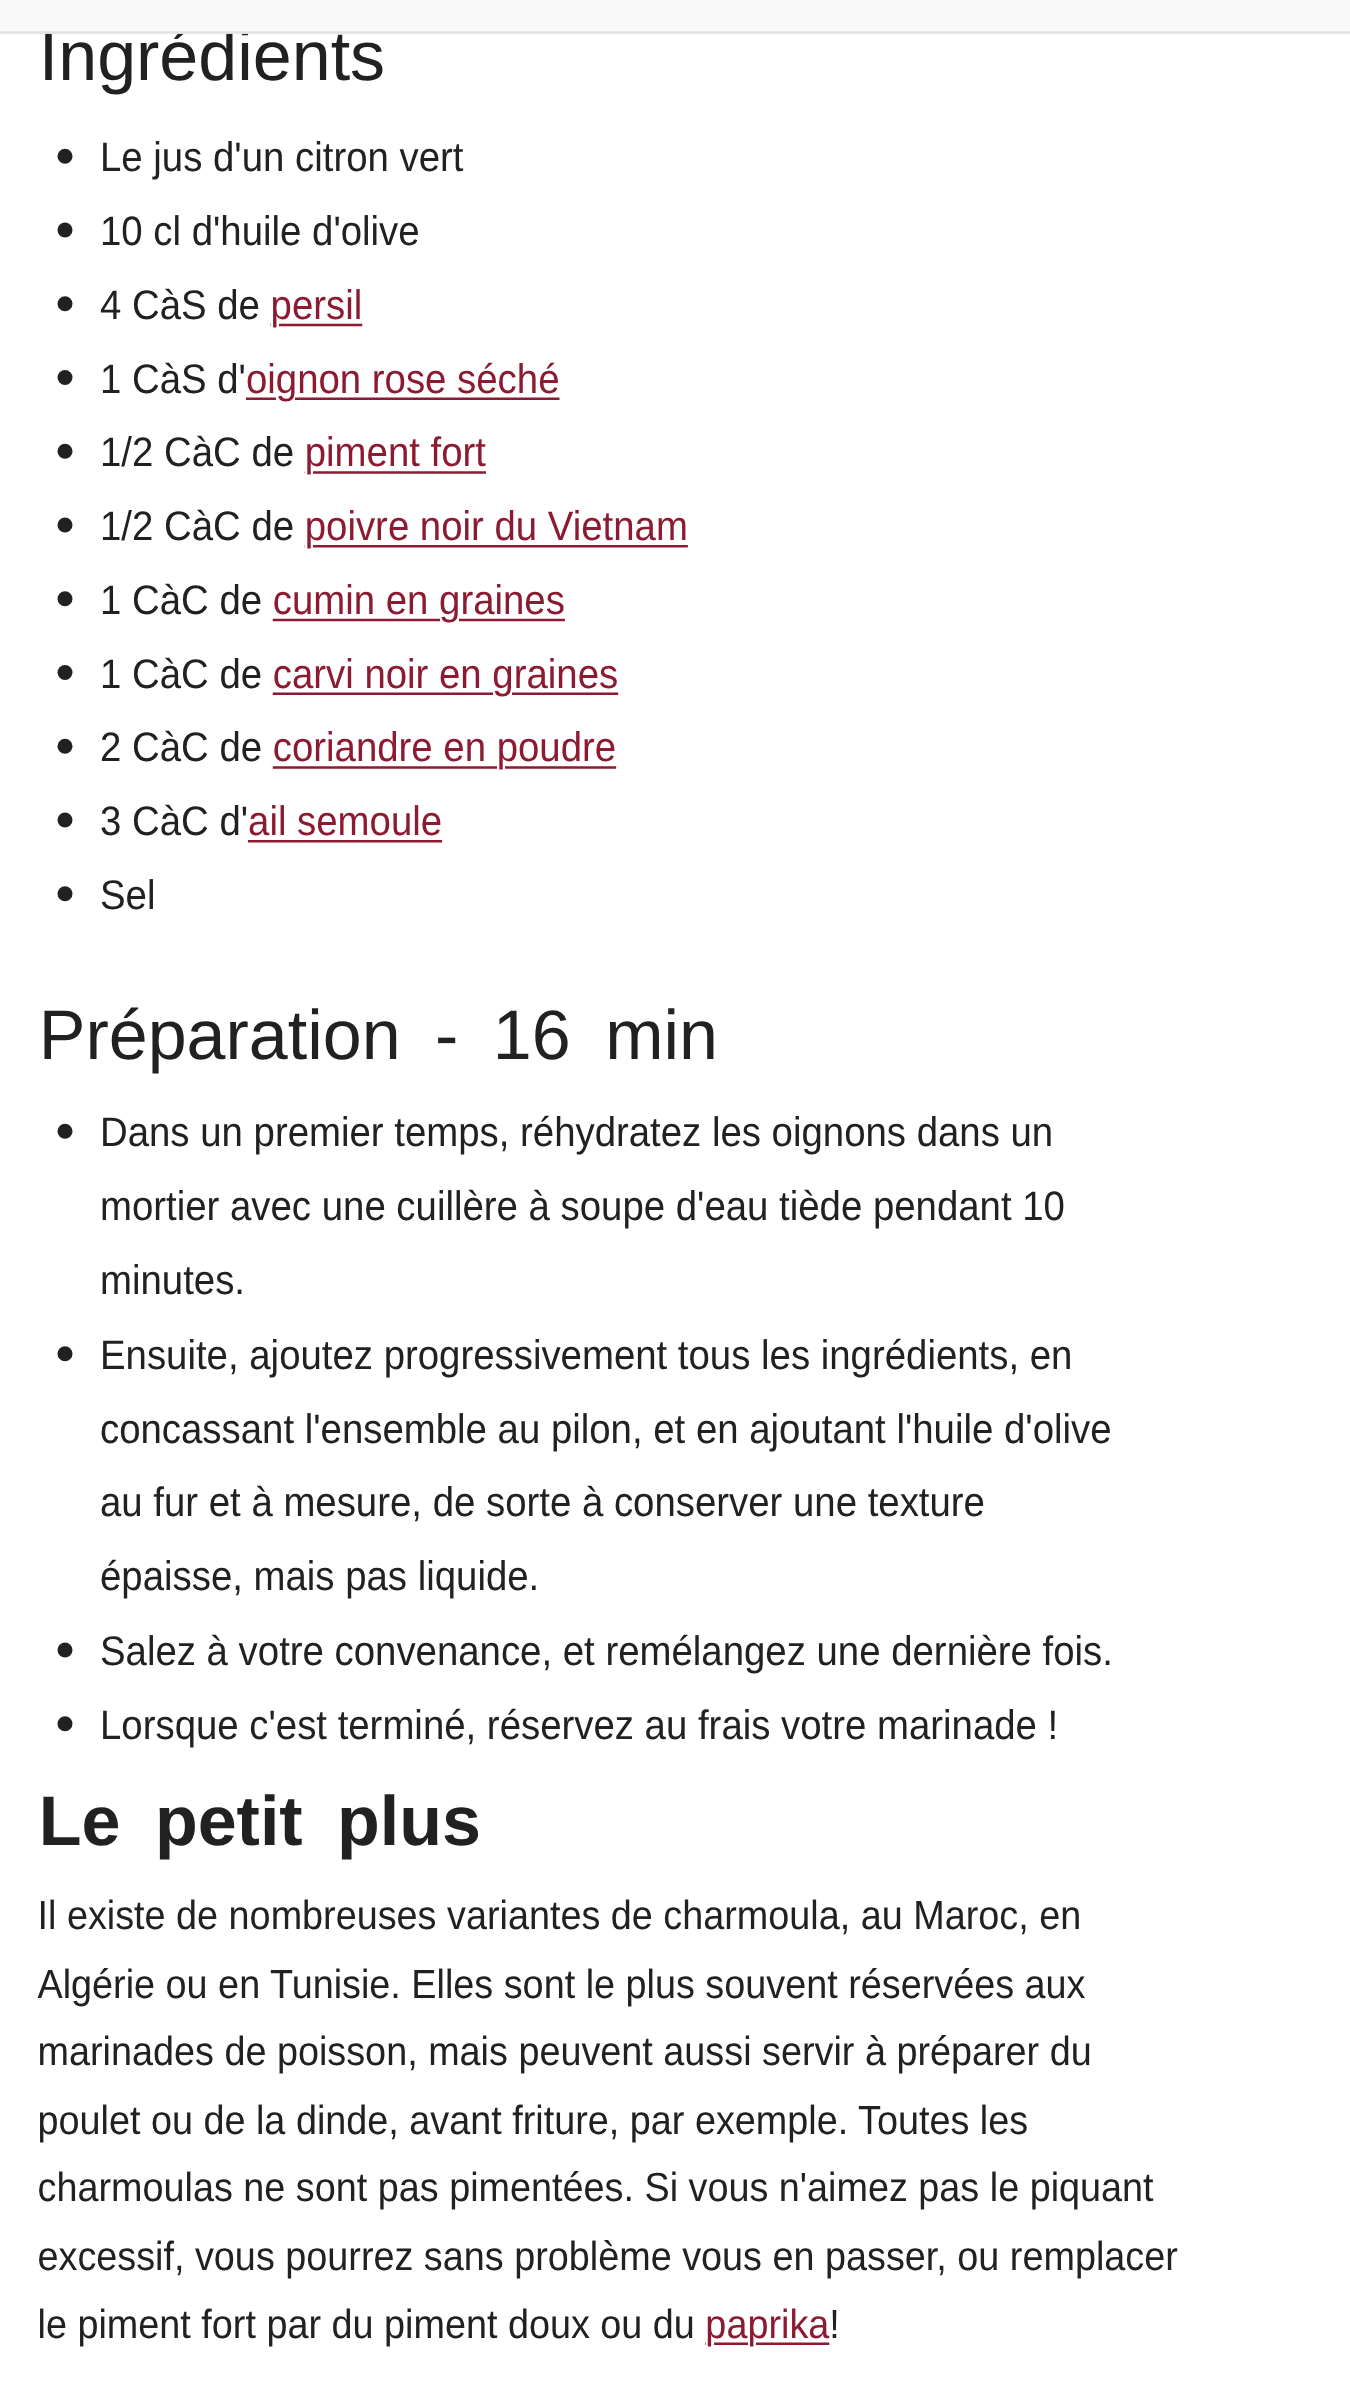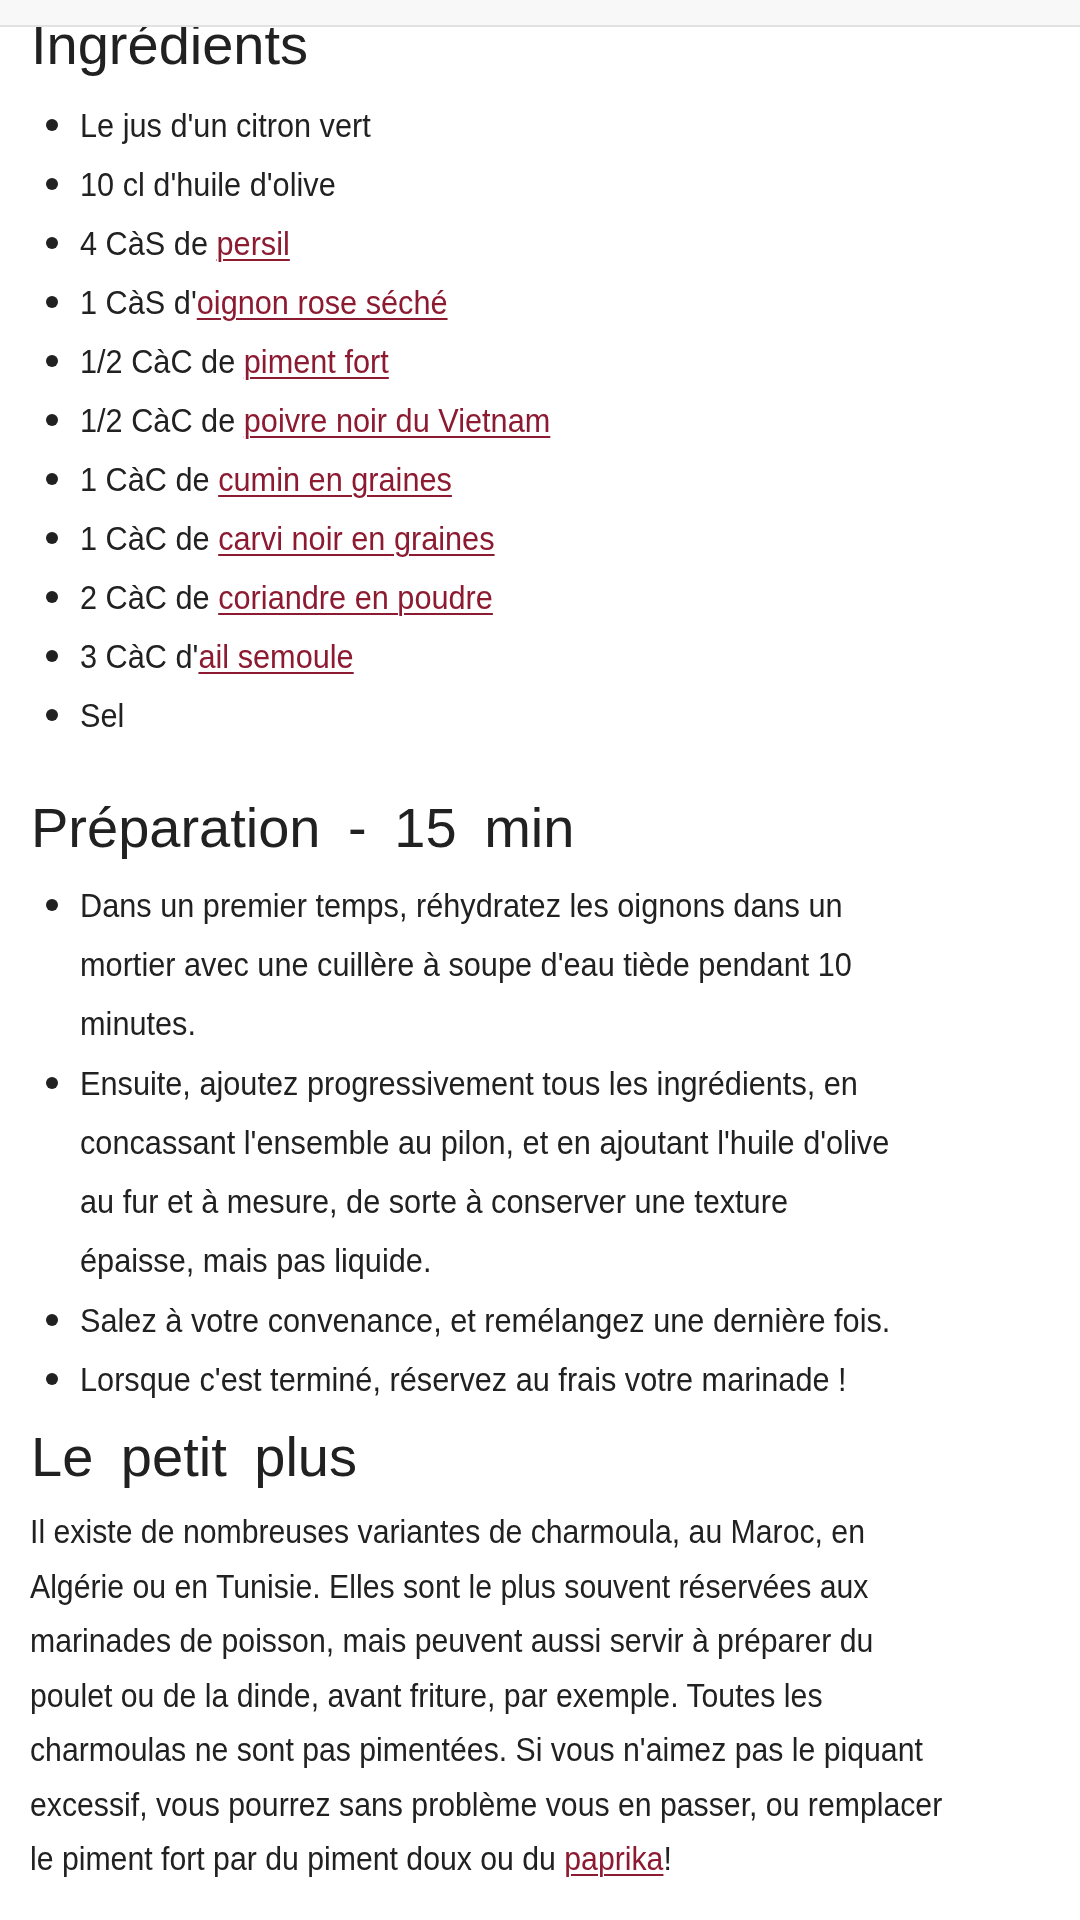--- a/index.html
+++ b/index.html
@@ -13,21 +13,21 @@
     background: #f8f8f8; border-bottom: 2px solid #e2e2e2; z-index: 5;
   }
   .h {
     position: absolute; left: 31px; margin: 0; font-weight: normal;
     font-size: 56px; line-height: 70px; white-space: nowrap;
     color: #212121; word-spacing: 12px;
     transform-origin: left center;
   }
   .h-ingr { top: 10px; word-spacing: 0; }
   .h-prep { top: 793px; }
-  .h-plus { top: 1422px; }
+  .h-plus { top: 1422px; font-weight: bold; }
 
   .li {
     position: absolute; left: 0; width: 1080px; height: 59px;
   }
   .bullet {
     position: absolute; left: 46px; top: 23px; width: 12px; height: 12px;
     border-radius: 50%; background: #212121;
   }
   .line {
     position: absolute; left: 80px; top: 0; height: 59px; line-height: 59px;
@@ -91,21 +91,21 @@
   <div class="li" style="top:627px">
     <span class="bullet"></span>
     <span class="line"><span>3 CàC d'</span><a>ail semoule</a></span>
   </div>
   <div class="li" style="top:686px">
     <span class="bullet"></span>
     <span class="line"><span>Sel</span></span>
   </div>
 </div>
 
-<h2 class="h h-prep">Préparation - 15 min</h2>
+<h2 class="h h-prep">Préparation - 16 min</h2>
 
 <div>
   <div>
     <div class="li" style="top:876px">
         <span class="bullet"></span>
       <span class="line">Dans un premier temps, réhydratez les oignons dans un</span>
       </div>
     <div class="li" style="top:935px">
         <span class="line">mortier avec une cuillère à soupe d'eau tiède pendant 10</span>
       </div>

